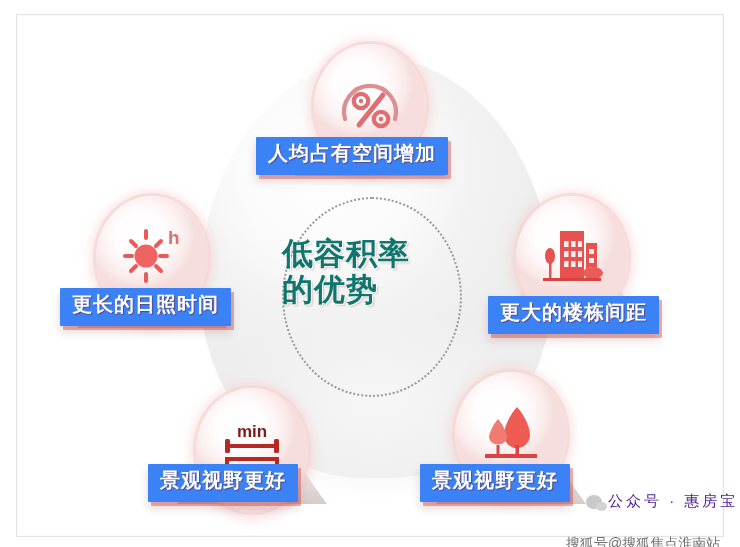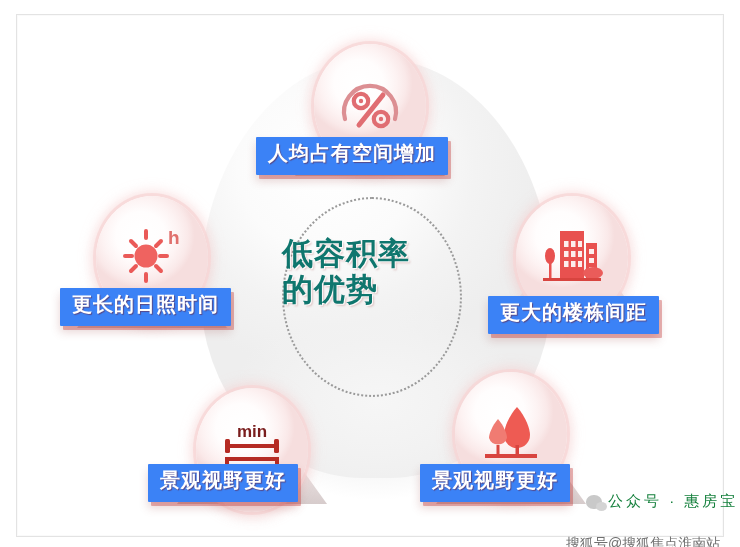--- a/index.html
+++ b/index.html
@@ -130,21 +130,21 @@
   
   .wm{
     position:absolute;
     color:#b9b9b9;
     font-size:15px;
     letter-spacing:2px;
     white-space:nowrap;
     font-family:"Liberation Sans","DejaVu Sans",sans-serif;
   }
   #wm-wechat{left:586px;top:492px;display:flex;align-items:center;gap:6px;}
-  #wm-wechat .wm-text{color:#15803d;font-size:15px;letter-spacing:3px;}
+  #wm-wechat .wm-text{color:#4c1d95;font-size:15px;letter-spacing:3px;}
   #wm-sohu{
     left:566px;top:513px;
     color:#6f6f6f;
     font-size:14px;letter-spacing:0px;font-weight:normal;
     text-shadow:0 1px 0 rgba(255,255,255,.9);
     margin-top:22px;
   }
   .wechat-dot{
     width:16px;height:14px;border-radius:48% 48% 46% 46%;
     background:#c9c9c9;position:relative;flex:0 0 auto;

